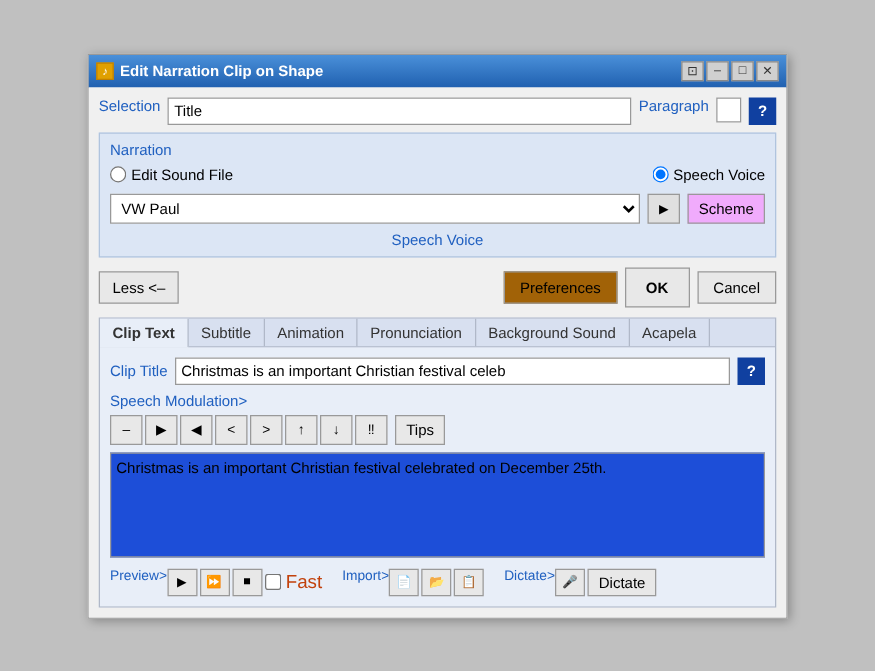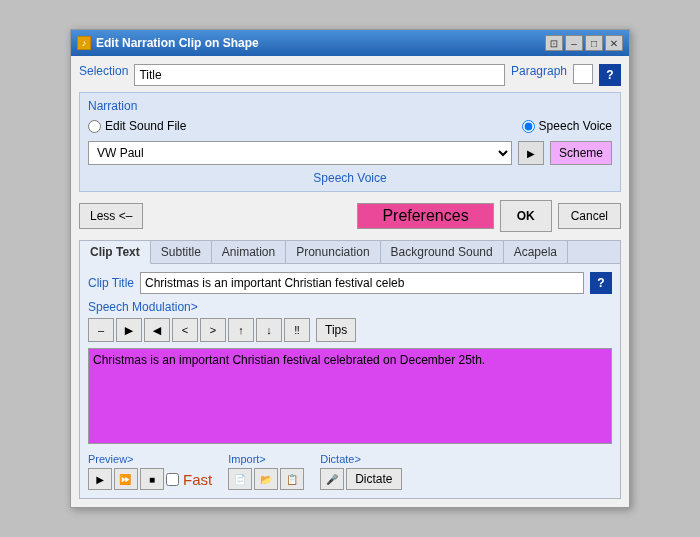--- a/index.html
+++ b/index.html
@@ -189,25 +189,25 @@
       height: 26px;
       padding: 2px 10px;
       background: #e8e8e8;
       border: 1px solid #999;
       cursor: pointer;
       font-size: 12px;
     }
     .spacer { flex: 1; }
     .btn-pref {
       height: 26px;
-      padding: 2px 24px;
-      background: #ec4899;
-      border: 1px solid #999;
-      cursor: pointer;
-      font-size: 16px;
+      padding: 2px 12px;
+      background: #a16207;
+      border: 1px solid #999;
+      cursor: pointer;
+      font-size: 12px;
     }
     .btn-ok {
       height: 32px;
       padding: 2px 16px;
       background: #e8e8e8;
       border: 1px solid #999;
       cursor: pointer;
       font-size: 12px;
       font-weight: bold;
     }
@@ -302,38 +302,38 @@
       background: #e8e8e8;
       border: 1px solid #999;
       cursor: pointer;
       font-size: 12px;
       margin-left: 4px;
     }
 
     
     .clip-textarea {
       width: 100%;
-      height: 96px;
-      border: 1px solid #999;
-      background: #d946ef;
+      height: 84px;
+      border: 1px solid #999;
+      background: #1d4ed8;
       font-size: 12px;
       padding: 4px;
       resize: none;
       font-family: 'Segoe UI', Tahoma, sans-serif;
     }
 
     
     .bottom-controls {
       display: flex;
       gap: 0;
       margin-top: 6px;
     }
     .bottom-group {
       display: flex;
-      flex-direction: column;
+      flex-direction: row;
       align-items: flex-start;
       margin-right: 16px;
     }
     .bottom-group-label {
       color: #2060c0;
       font-size: 11px;
       margin-bottom: 3px;
       cursor: pointer;
     }
     .bottom-group-buttons {

